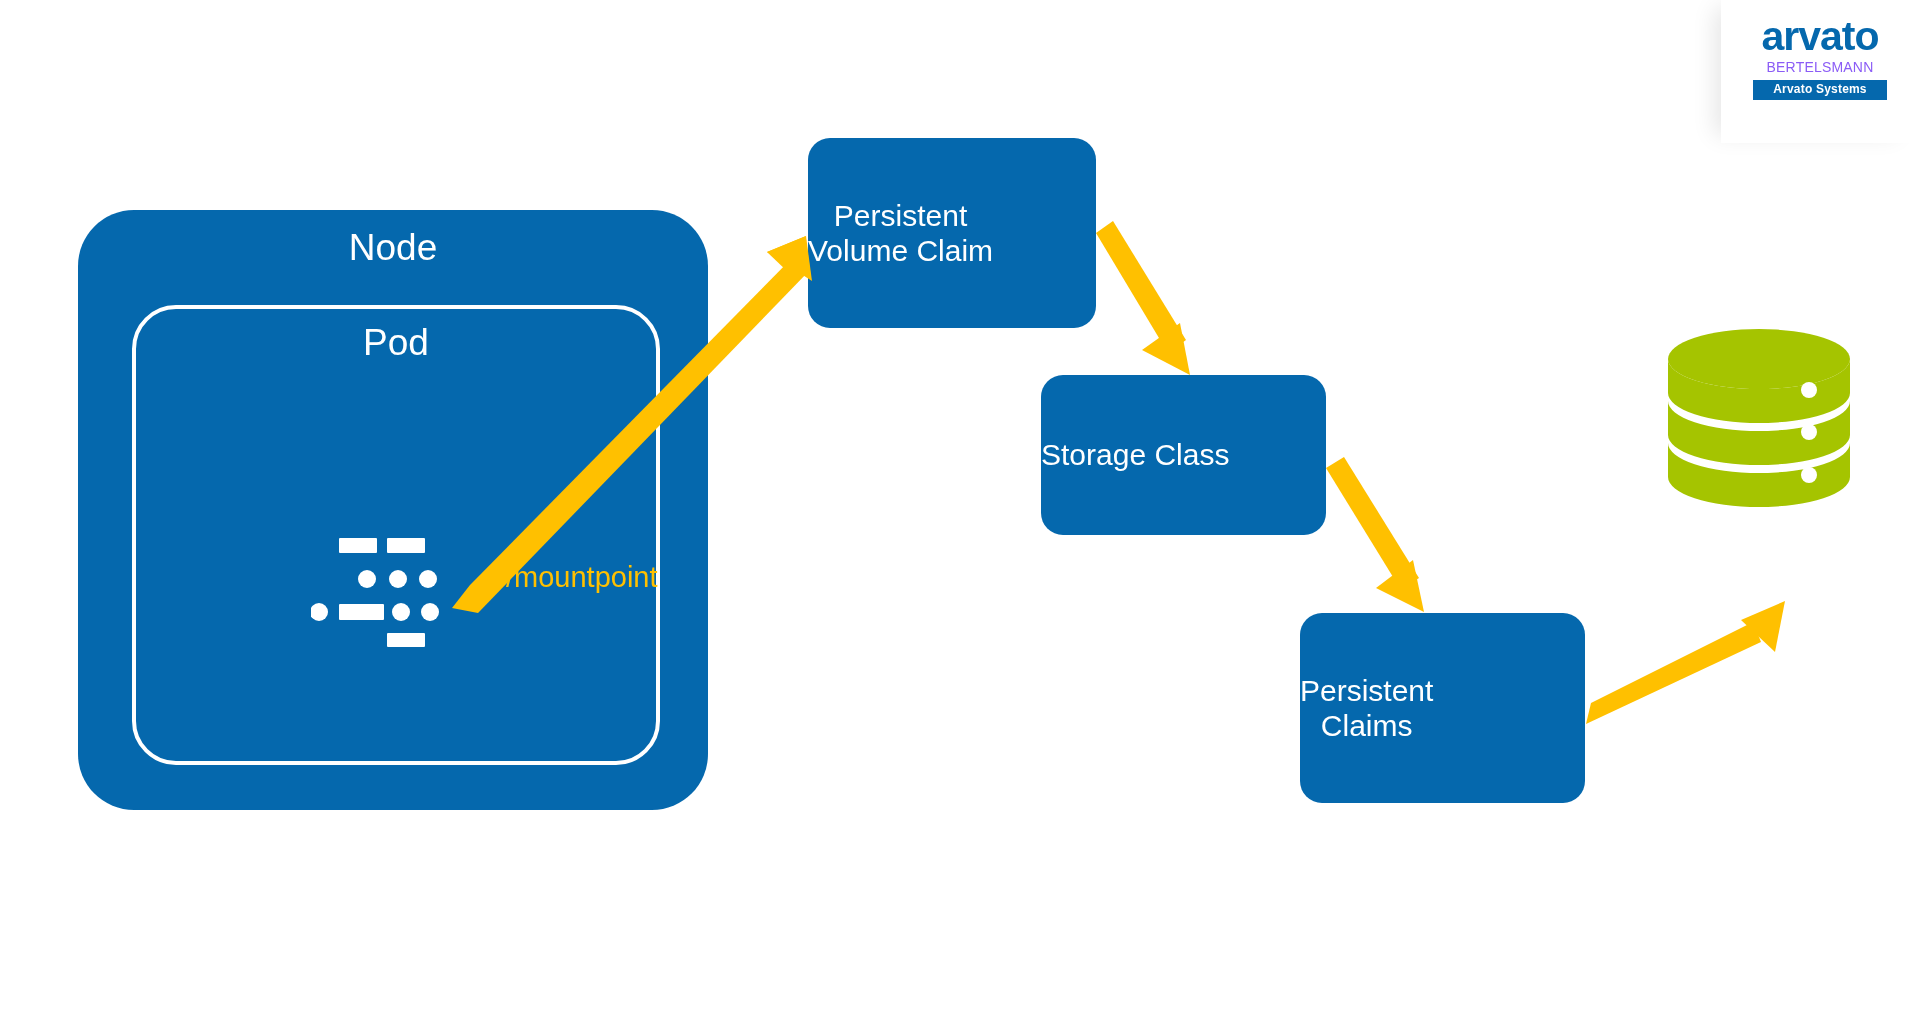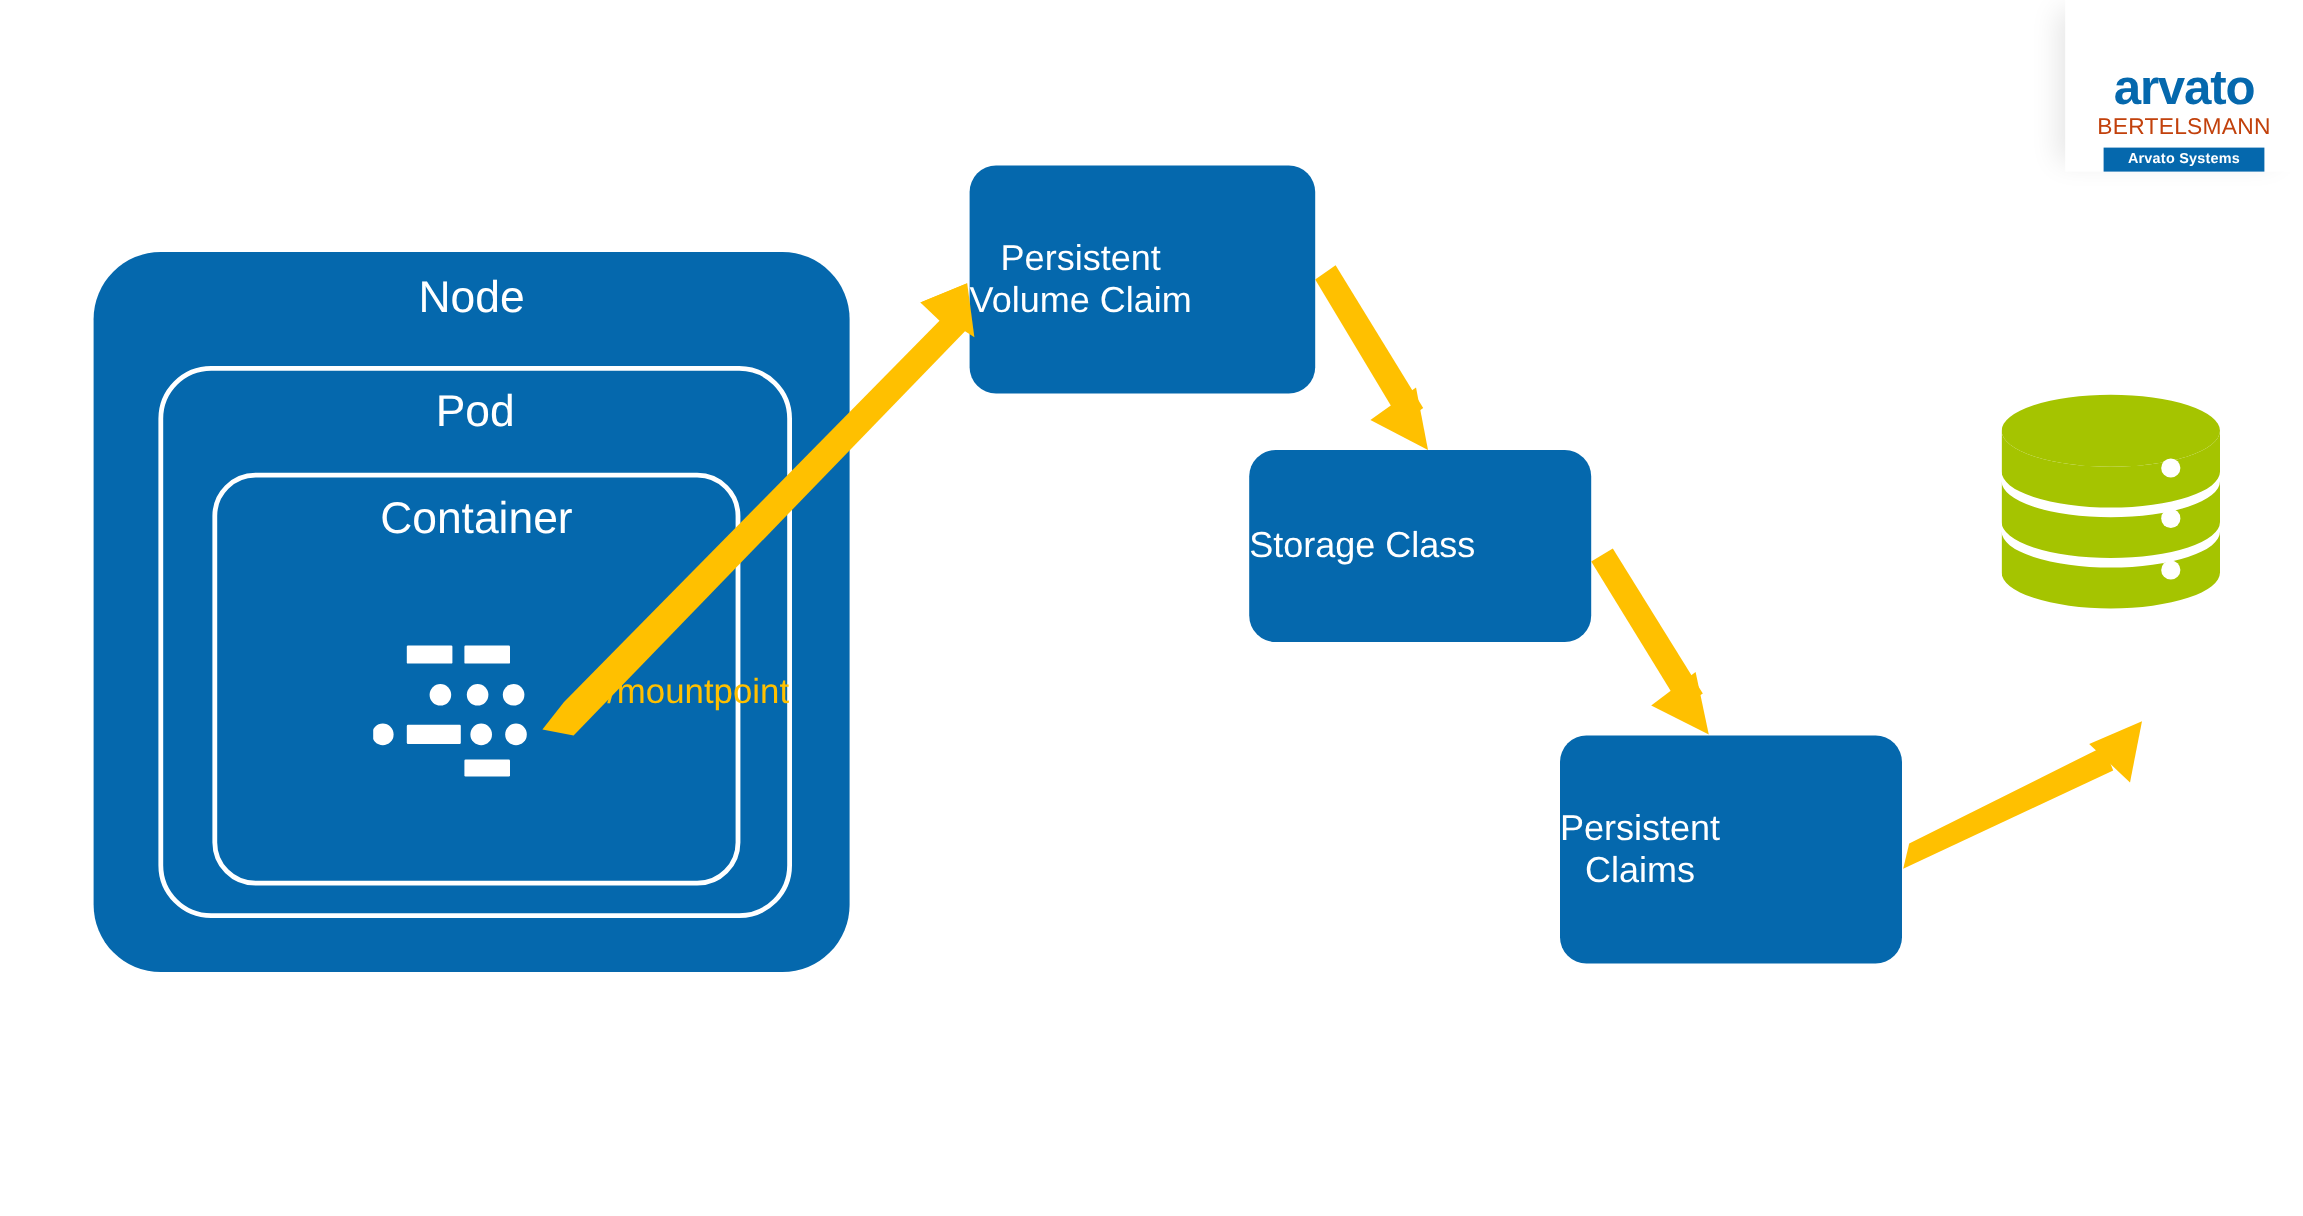--- a/index.html
+++ b/index.html
@@ -42,35 +42,35 @@
     position: absolute;
     left: 1721px;
     top: 0px;
     width: 198px;
     height: 143px;
     background: #ffffff;
     box-shadow: -14px 0 22px -8px rgba(0,0,0,0.10);
     display: flex;
     flex-direction: column;
     align-items: center;
-    justify-content: flex-end;
+    justify-content: flex-start;
     padding-top: 16px;
     box-sizing: border-box;
   }
   .logo-arvato {
     font-size: 41px;
     font-weight: 700;
     color: #0568AD;
     line-height: 1;
     letter-spacing: -1px;
   }
   .logo-bertelsmann {
-    font-size: 19px;
+    font-size: 14px;
     font-weight: 400;
-    color: #c2410c;
+    color: #8b5cf6;
     line-height: 1.15;
     letter-spacing: 0.2px;
     margin-top: 2px;
   }
   .logo-bar {
     margin-top: 5px;
     background: #0568AD;
     color: #ffffff;
     font-size: 12px;
     font-weight: 600;
@@ -215,23 +215,20 @@
   </div>
 
   <div class="blue-box node-box">
     <span class="nest-label">Node</span>
   </div>
 
   <div class="blue-box pod-box">
     <span class="nest-label">Pod</span>
   </div>
 
-  <div class="blue-box container-box">
-    <span class="nest-label">Container</span>
-  </div>
 
   <svg class="code-icon" viewBox="0 0 140 112">
 
     <rect x="28" y="2" width="38" height="15" rx="1" fill="#ffffff"></rect>
     <rect x="76" y="2" width="38" height="15" rx="1" fill="#ffffff"></rect>
 
     <circle cx="56" cy="43" r="9" fill="#ffffff"></circle>
     <circle cx="87" cy="43" r="9" fill="#ffffff"></circle>
     <circle cx="117" cy="43" r="9" fill="#ffffff"></circle>
 

